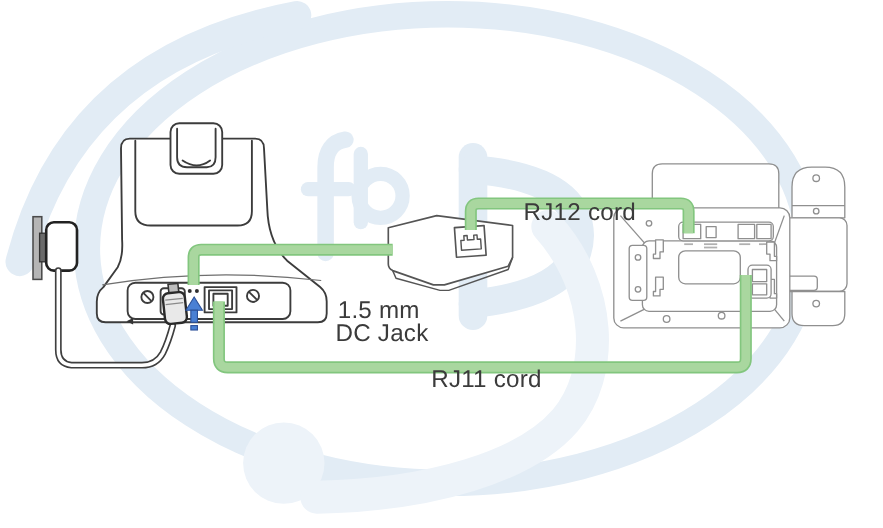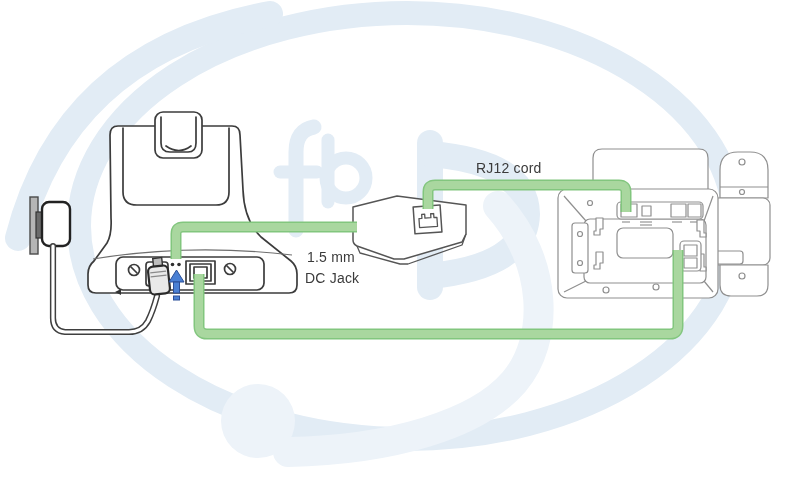--- a/index.html
+++ b/index.html
@@ -9,22 +9,22 @@
     --cable-dark:#3f3f3f; --label-text:#3b3b3b;
     --watermark-blue:#e2ecf5; --watermark-blue-light:#edf3f9;
   }
   html,body{margin:0;padding:0;background:#fff;}
   .stage{
     position:relative;width:803px;height:480px;background:#fff;overflow:hidden;
     font-family:"Liberation Sans",sans-serif;
   }
   .stage svg{position:absolute;left:0;top:0;}
   .diagram-label{
-    position:absolute;font-size:14px;line-height:21px;letter-spacing:.2px;
-    color:var(--label-text);white-space:nowrap;
+    position:absolute;font-size:22px;line-height:21px;letter-spacing:.2px;
+    color:var(--label-text);white-space:nowrap;margin-top:24px;
   }
   
   .wm{stroke:var(--watermark-blue);fill:none;}
   .wm-l{stroke:var(--watermark-blue-light);fill:none;}
   .wm-fill{fill:var(--watermark-blue-light);stroke:none;}
   
   .lb{stroke:var(--base-line);fill:none;stroke-width:1.7;stroke-linejoin:round;stroke-linecap:round;}
   .lbf{stroke:var(--base-line);fill:#fff;stroke-width:1.7;stroke-linejoin:round;}
   .lp{stroke:var(--phone-line);fill:none;stroke-width:1.2;stroke-linejoin:round;}
   .lpf{stroke:var(--phone-line);fill:#fff;stroke-width:1.2;stroke-linejoin:round;}
@@ -189,13 +189,14 @@
     <g class="arrow">
       <polygon points="169,282 176.5,270 184,282"></polygon>
       <rect x="173.5" y="282" width="6" height="11"></rect>
       <rect x="173.5" y="296" width="6" height="4"></rect>
     </g>
   </svg>
 
   <div class="diagram-label" style="left:476px;top:158px;">RJ12 cord</div>
   <div class="diagram-label" style="left:307px;top:247px;">1.5 mm</div>
   <div class="diagram-label" style="left:305px;top:268px;text-align:right;">DC Jack</div>
+  <div class="diagram-label" style="left:392px;top:310px;">RJ11 cord</div>
 </div>
 
 </body></html>

